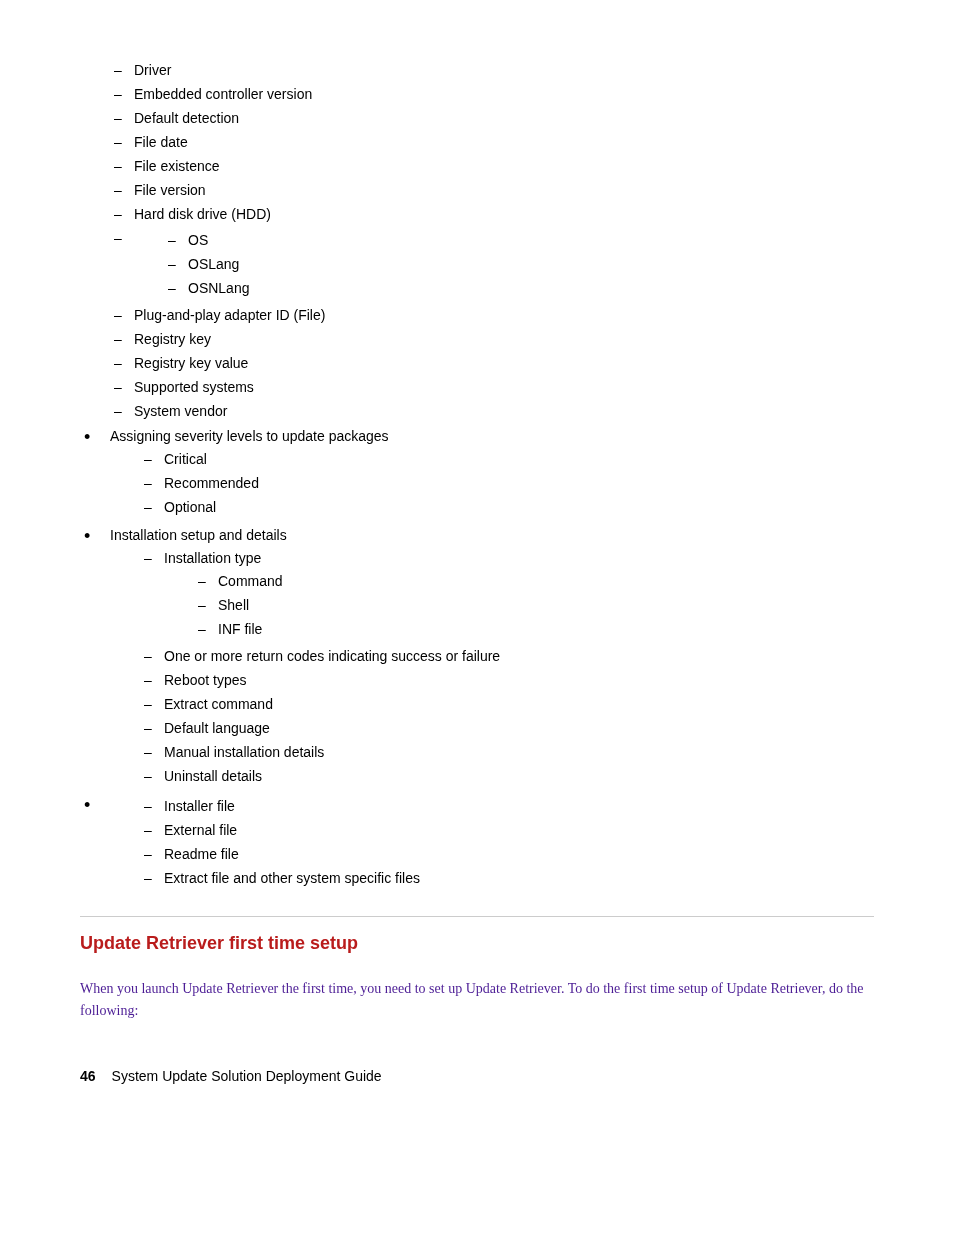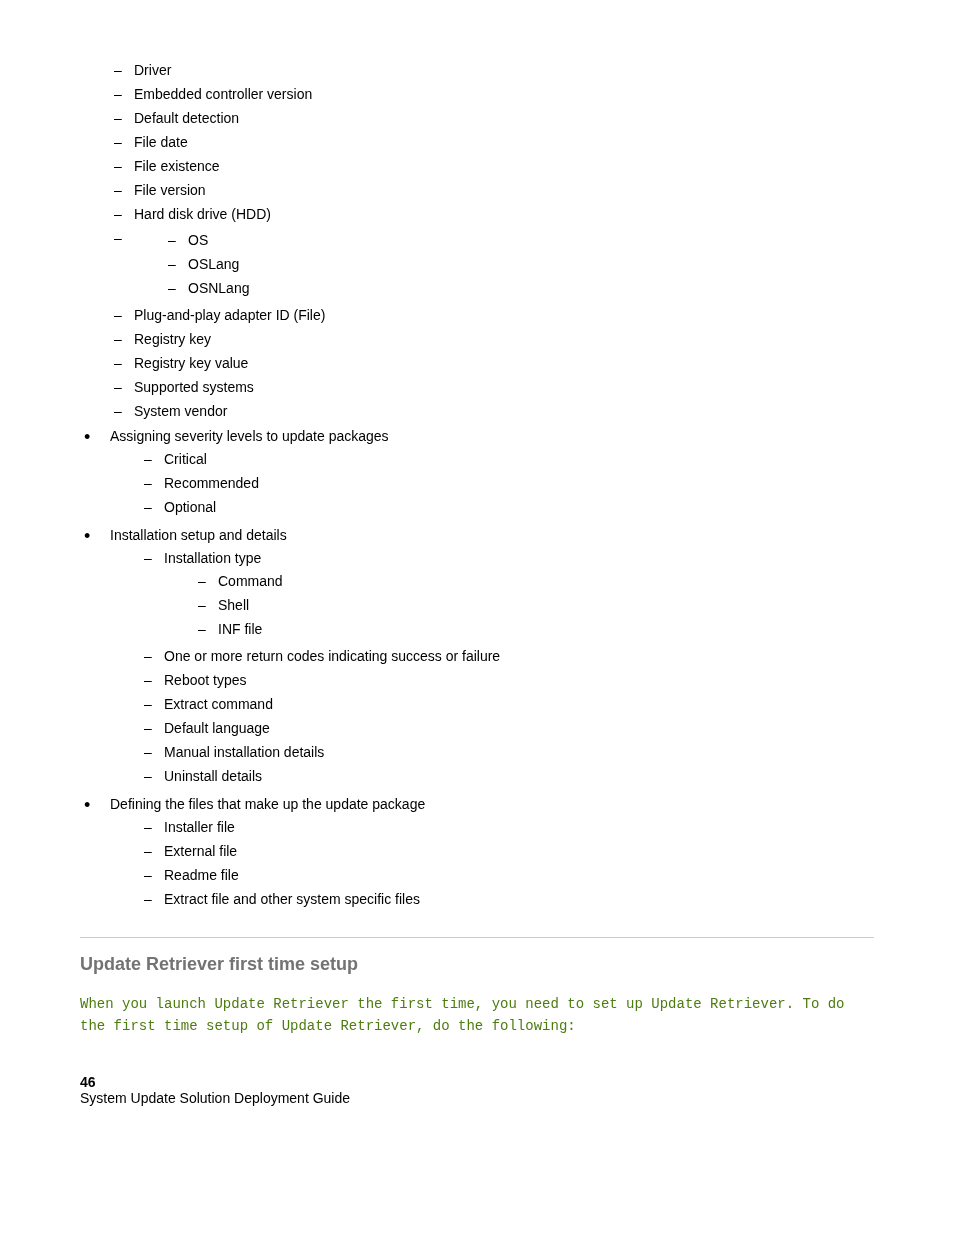--- a/index.html
+++ b/index.html
@@ -60,33 +60,32 @@
     }
     hr.section-divider {
       border: none;
       border-top: 1px solid #cccccc;
       margin: 20px 0 16px 0;
     }
     .section-heading {
       font-size: 18px;
       font-weight: bold;
       font-family: Arial, Helvetica, sans-serif;
-      margin-bottom: 18px;
-      color: #737373;
+      margin-bottom: 24px;
+      color: #b91c1c;
     }
     .section-text {
       font-size: 14px;
       line-height: 1.6;
-      font-family: Liberation Mono, monospace;
-      color: #4d7c0f;
+      font-family: Liberation Serif, serif;
+      color: #4c1d95;
     }
     .footer-area {
-      margin-top: 16px;
+      margin-top: 25px;
       display: flex;
-      flex-direction: column;
     }
     .footer-pagenum {
       font-weight: bold;
       font-size: 14px;
       font-family: Arial, Helvetica, sans-serif;
       margin-right: 16px;
     }
     .footer-text {
       font-size: 14px;
       font-family: Arial, Helvetica, sans-serif;
@@ -249,21 +248,20 @@
             <span class="dash list-text">–</span>
             <span class="list-text">Uninstall details</span>
           </li>
         </ul>
       </div>
     </div>
 
     <div style="display:flex; align-items:flex-start; margin-top:4px;">
       <span class="list-text" style="min-width:30px; padding-left:4px; font-size:18px; line-height:1.3;">•</span>
       <div>
-        <span class="list-text">Defining the files that make up the update package</span>
         <ul class="sub-list indent1" style="margin-top:2px;">
           <li>
             <span class="dash list-text">–</span>
             <span class="list-text">Installer file</span>
           </li>
           <li>
             <span class="dash list-text">–</span>
             <span class="list-text">External file</span>
           </li>
           <li>

